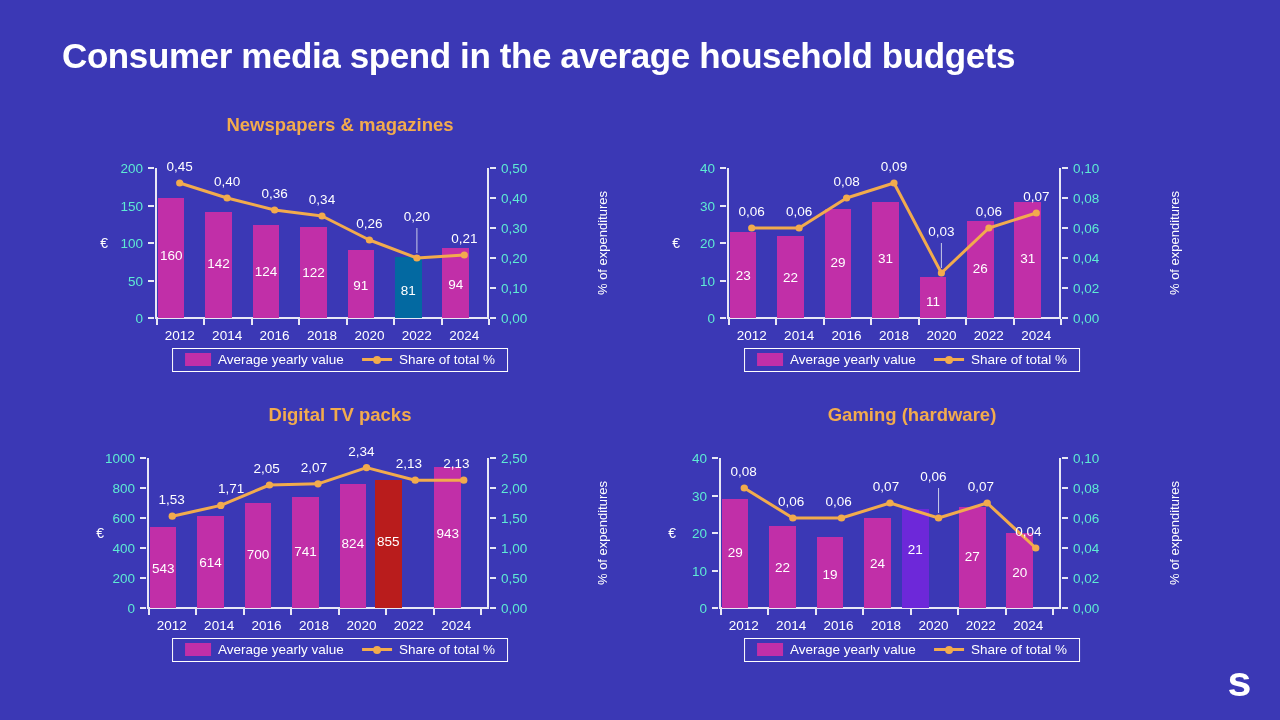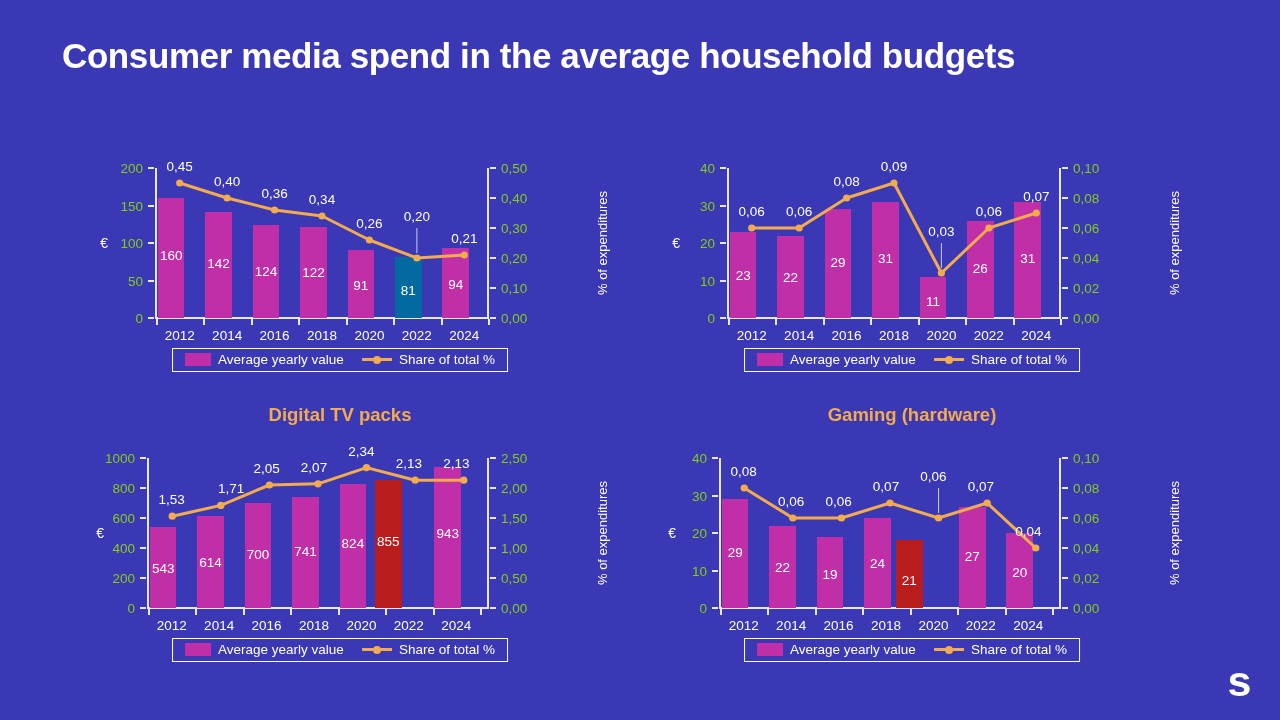--- a/index.html
+++ b/index.html
@@ -97,21 +97,21 @@
   .tick.x {
     width: 2px;
     height: 6px;
     bottom: -7px;
   }
 
   
   .ylab {
     position: absolute;
     font-size: 13.5px;
-    color: #84cc16;
+    color: #5eead4;
     white-space: nowrap;
     transform: translateY(-50%);
   }
   .ylab.l { right: calc(100% + 13px); text-align: right; }
   .ylab.r { left: calc(100% + 13px); text-align: left; }
 
   .axis-unit {
     position: absolute;
     font-size: 14px;
     color: #ffffff;
@@ -257,20 +257,21 @@
   }
 </style>
 </head>
 <body>
 
 <div class="slide">
 
   <div class="page-title">Consumer media spend in the average household budgets</div>
 
   <div class="panel panel-tl" id="panel-0">
+      <div class="panel-title">Newspapers &amp; magazines</div>
       <div class="plot">
         <div class="axis-left"></div>
         <div class="axis-right"></div>
         <div class="axis-bottom"></div>
         <div class="tick l" style="bottom: -1px;"></div>
         <div class="ylab l" style="top: 150px;">0</div>
         <div class="tick l" style="bottom: 36.5px;"></div>
         <div class="ylab l" style="top: 112.5px;">50</div>
         <div class="tick l" style="bottom: 74px;"></div>
         <div class="ylab l" style="top: 75px;">100</div>
@@ -600,21 +601,21 @@
         </div>
         <div class="bar" style="left: 49.3257px; width: 26.56px; height: 82.5px; background: rgb(193, 47, 168);">
           <div class="bar-val" style="top: 34.65px;">22</div>
         </div>
         <div class="bar" style="left: 96.7543px; width: 26.56px; height: 71.25px; background: rgb(193, 47, 168); margin-top: 32px;">
           <div class="bar-val" style="top: 29.925px;">19</div>
         </div>
         <div class="bar" style="left: 144.183px; width: 26.56px; height: 90px; background: rgb(193, 47, 168);">
           <div class="bar-val" style="top: 37.8px;">24</div>
         </div>
-        <div class="bar" style="left: 176px; width: 26.56px; height: 68px; background: #b91c1c;">
+        <div class="bar" style="left: 182px; width: 26.56px; height: 99px; background: #6d28d9;">
           <div class="bar-val" style="top: 33.075px;">21</div>
         </div>
         <div class="bar" style="left: 239.04px; width: 26.56px; height: 101.25px; background: rgb(193, 47, 168);">
           <div class="bar-val" style="top: 42.525px;">27</div>
         </div>
         <div class="bar" style="left: 286.469px; width: 26.56px; height: 75px; background: rgb(193, 47, 168);">
           <div class="bar-val" style="top: 31.5px;">20</div>
         </div>
         <svg class="line-svg" viewBox="0 0 332 150" preserveAspectRatio="none">
           <polyline points="23.7,30.0 71.1,60.0 118.6,60.0 166.0,45.0 213.4,60.0 260.9,45.0 308.3,90.0" fill="none" stroke="#f2ab4d" stroke-width="3" stroke-linejoin="round" stroke-linecap="round"></polyline>

